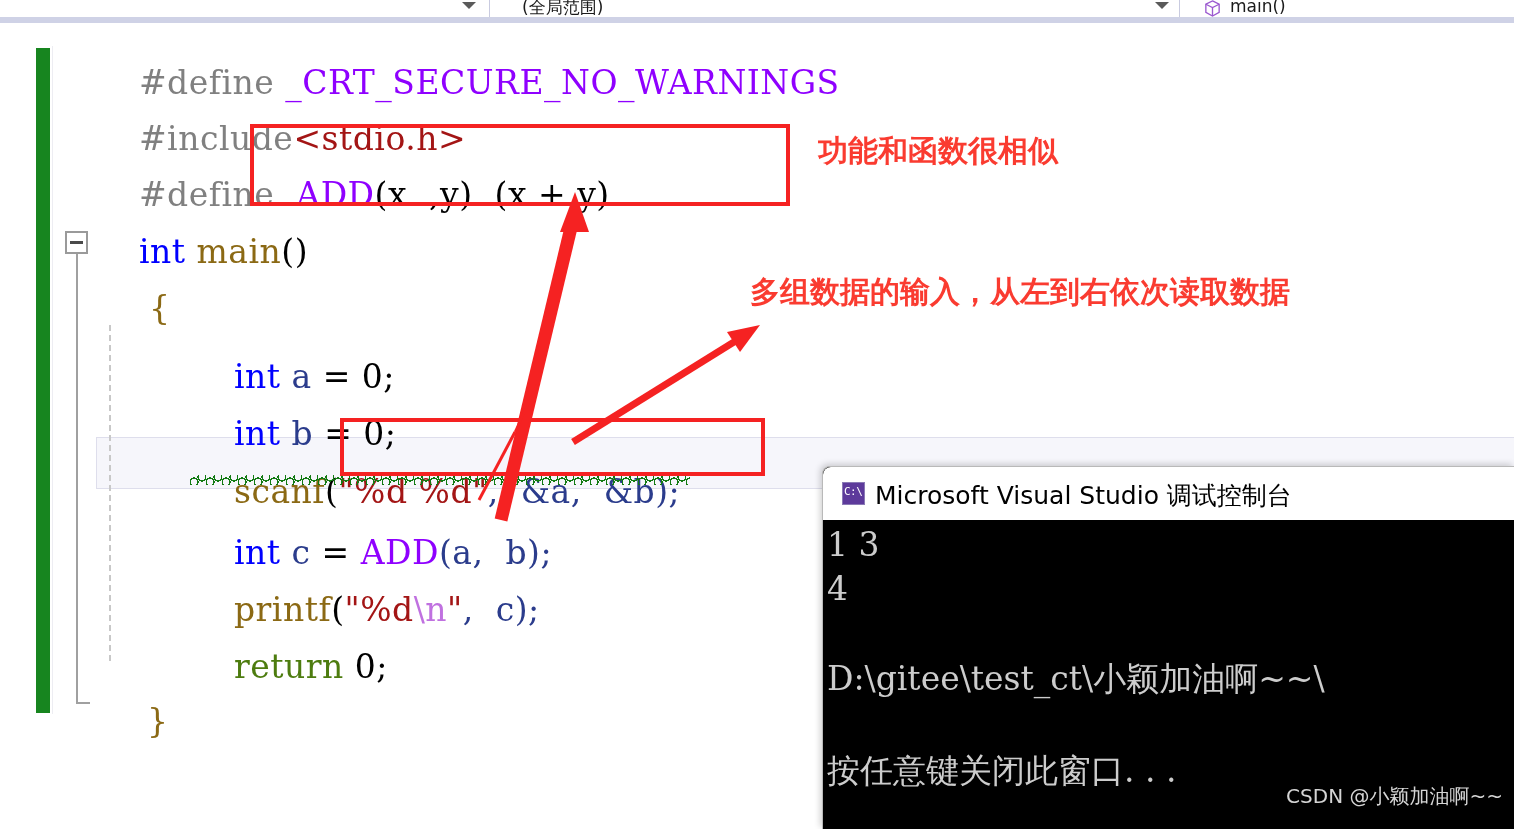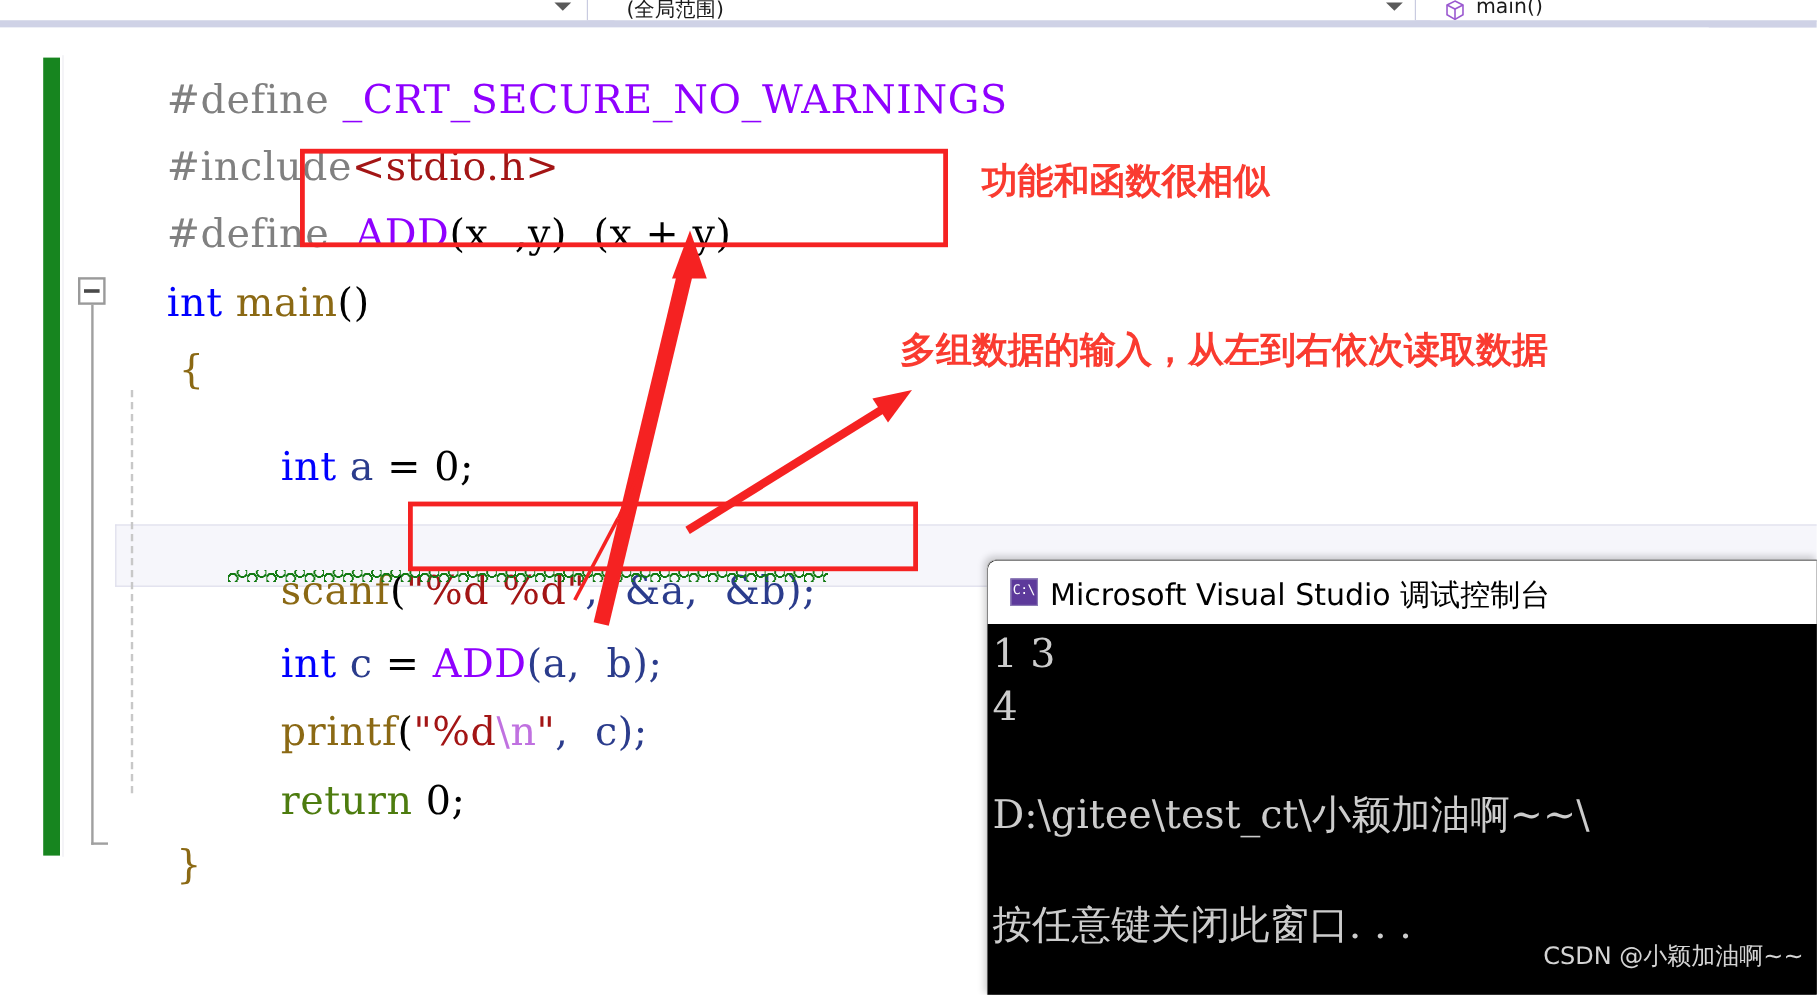--- a/index.html
+++ b/index.html
@@ -318,24 +318,27 @@
   </div>
 
   <div class="code-line" style="top:122px;">
     <span class="tok-pp">#define</span><span class="tok-plain">  </span><span class="tok-macro">ADD</span><span class="tok-plain">(x  ,y)  (x + y)</span>
   </div>
 
   <div class="code-line" style="left:105px; top:235px;">
     <span class="tok-func">{</span>
   </div>
 
-  <div class="code-line" style="left:190px; top:316px;">
+  <div class="code-line" style="left:190px; top:304px;">
     <span class="tok-keyword">int</span><span class="tok-plain"> </span><span class="tok-var">a</span><span class="tok-plain"> = 0;</span>
   </div>
 
+  <div class="code-line" style="left:190px; top:361px;">
+    <span class="tok-keyword">int</span><span class="tok-plain"> </span><span class="tok-var">b</span><span class="tok-plain"> = 0;</span>
+  </div>
 
   <div class="code-line" style="left:190px; top:419px;">
     <span class="tok-func">scanf</span><span class="tok-plain">(</span><span class="tok-string">"%d %d"</span><span class="tok-var">,  &amp;a,  &amp;b);</span>
   </div>
   <div class="squiggle" style="left:190px; top:452px; width:500px;"></div>
 
   <div class="code-line" style="left:190px; top:480px;">
     <span class="tok-keyword">int</span><span class="tok-plain"> </span><span class="tok-var">c</span><span class="tok-plain"> = </span><span class="tok-macro">ADD</span><span class="tok-var">(a,  b);</span>
   </div>
 

